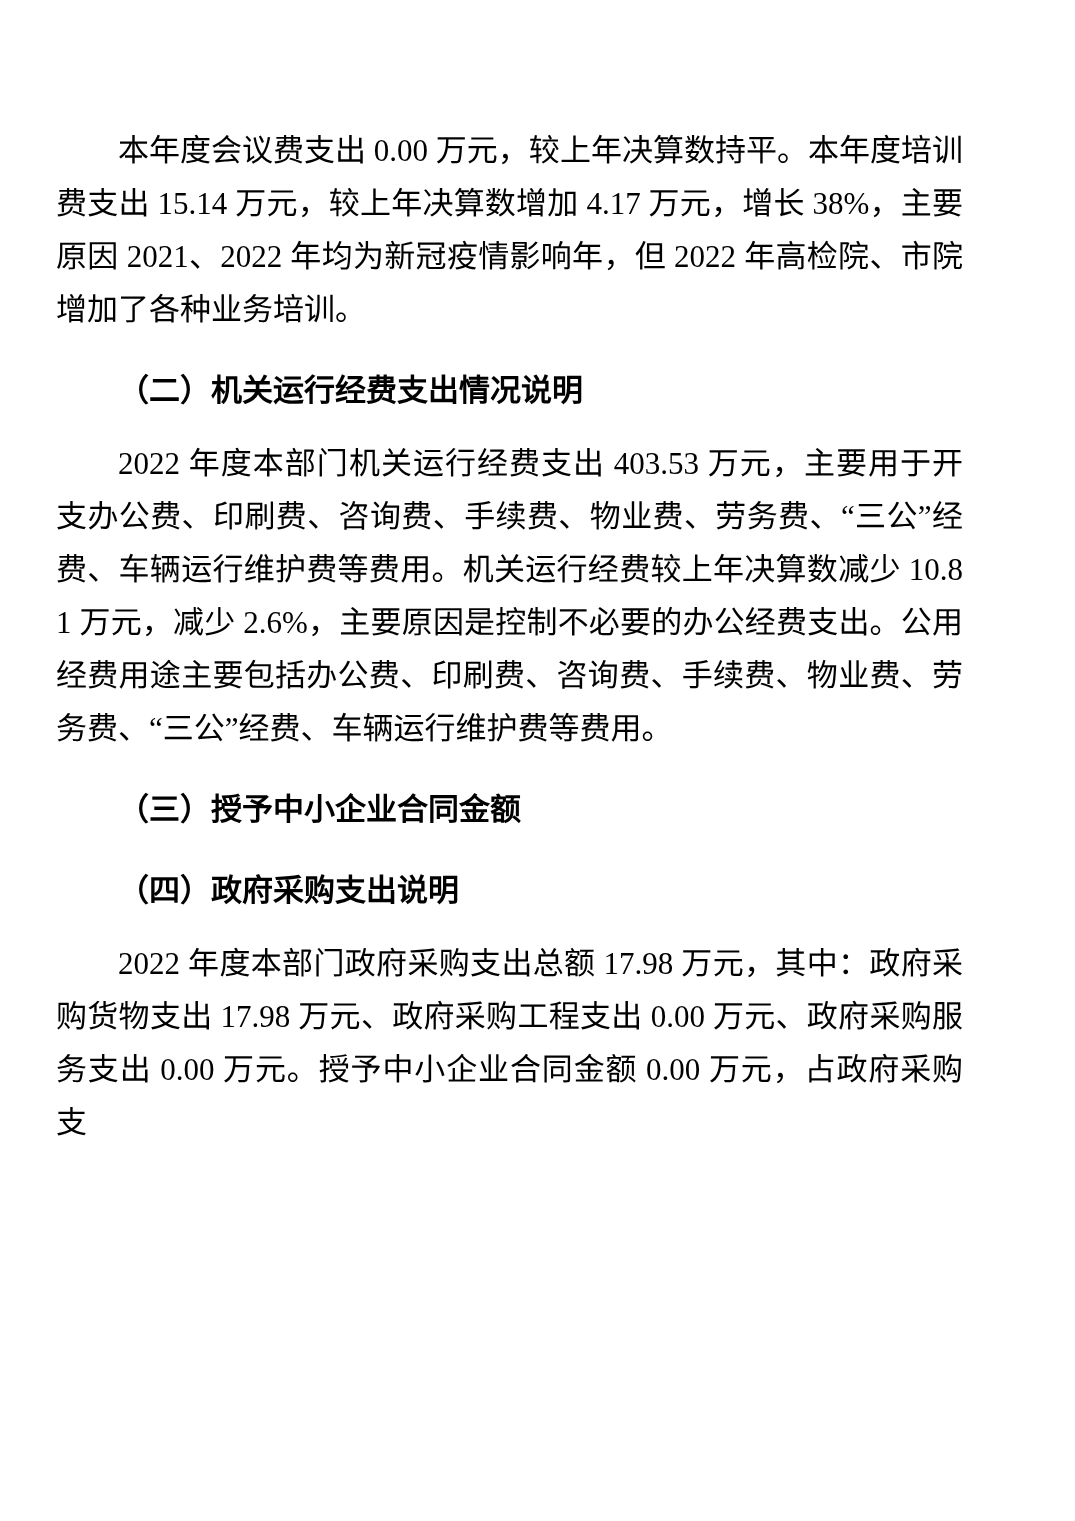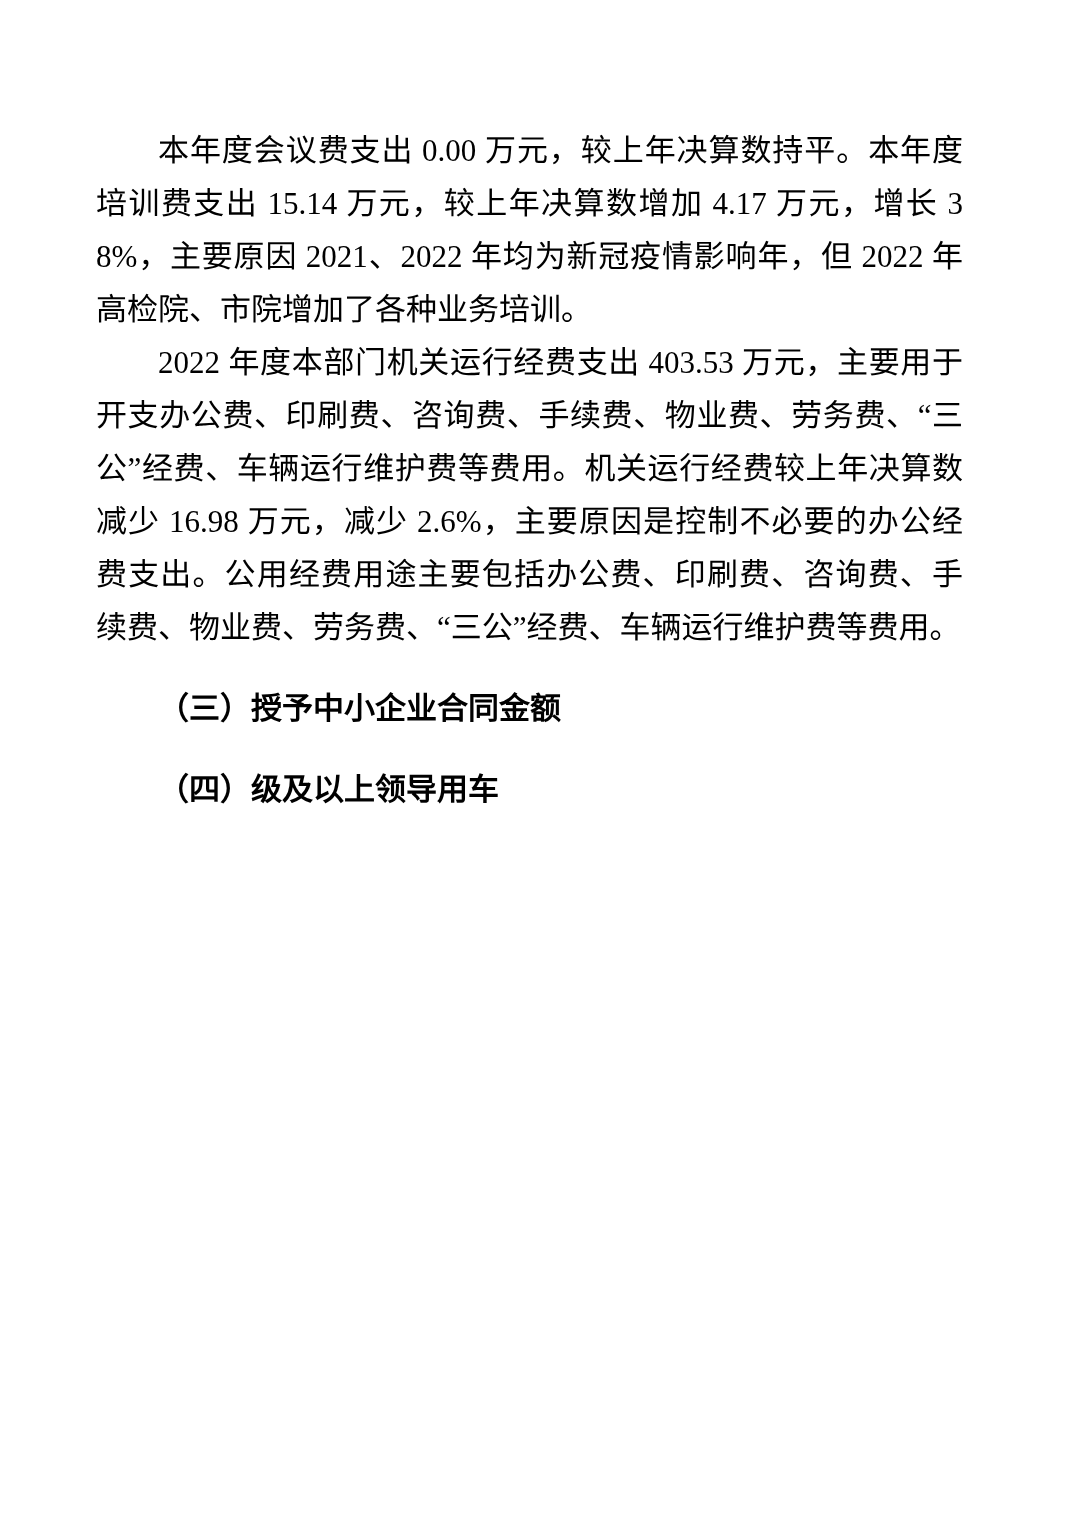--- a/index.html
+++ b/index.html
@@ -11,21 +11,21 @@
     width: 1075px;
     height: 1521px;
     overflow: hidden;
     color: #000000;
     font-family: "Liberation Serif", "DejaVu Serif", serif;
   }
   .doc-page {
     box-sizing: border-box;
     width: 1075px;
     height: 1212px;
-    padding: 124px 112px 0 96px;
+    padding: 124px 112px 0 56px;
     background: #ffffff;
   }
   .para {
     margin: 0;
     font-size: 31px;
     line-height: 53px;
     text-align: justify;
     text-indent: 62px;
     font-weight: normal;
     word-break: break-all;
@@ -39,22 +39,24 @@
     text-align: left;
   }
 </style>
 </head>
 <body>
 
 <main class="doc-page">
 
   <p class="para">本年度会议费支出 0.00 万元，较上年决算数持平。本年度培训费支出 15.14 万元，较上年决算数增加 4.17 万元，增长 38%，主要原因 2021、2022 年均为新冠疫情影响年，但 2022 年高检院、市院增加了各种业务培训。</p>
 
+  <h3 class="heading">（二）机关运行经费支出情况说明</h3>
 
-  <p class="para">2022 年度本部门机关运行经费支出 403.53 万元，主要用于开支办公费、印刷费、咨询费、手续费、物业费、劳务费、“三公”经费、车辆运行维护费等费用。机关运行经费较上年决算数减少 16.98 万元，减少 2.6%，主要原因是控制不必要的办公经费支出。公用经费用途主要包括办公费、印刷费、咨询费、手续费、物业费、劳务费、“三公”经费、车辆运行维护费等费用。</p>
+  <p class="para">2022 年度本部门机关运行经费支出 403.53 万元，主要用于开支办公费、印刷费、咨询费、手续费、物业费、劳务费、“三公”经费、车辆运行维护费等费用。机关运行经费较上年决算数减少 10.81 万元，减少 2.6%，主要原因是控制不必要的办公经费支出。公用经费用途主要包括办公费、印刷费、咨询费、手续费、物业费、劳务费、“三公”经费、车辆运行维护费等费用。</p>
 
   <h3 class="heading">（三）授予中小企业合同金额</h3>
 
 
-  <h3 class="heading">（四）级及以上领导用车</h3>
+  <h3 class="heading">（四）政府采购支出说明</h3>
 
+  <p class="para">2022 年度本部门政府采购支出总额 17.98 万元，其中：政府采购货物支出 17.98 万元、政府采购工程支出 0.00 万元、政府采购服务支出 0.00 万元。授予中小企业合同金额 0.00 万元，占政府采购支</p>
 
 </main>
 
 </body></html>

